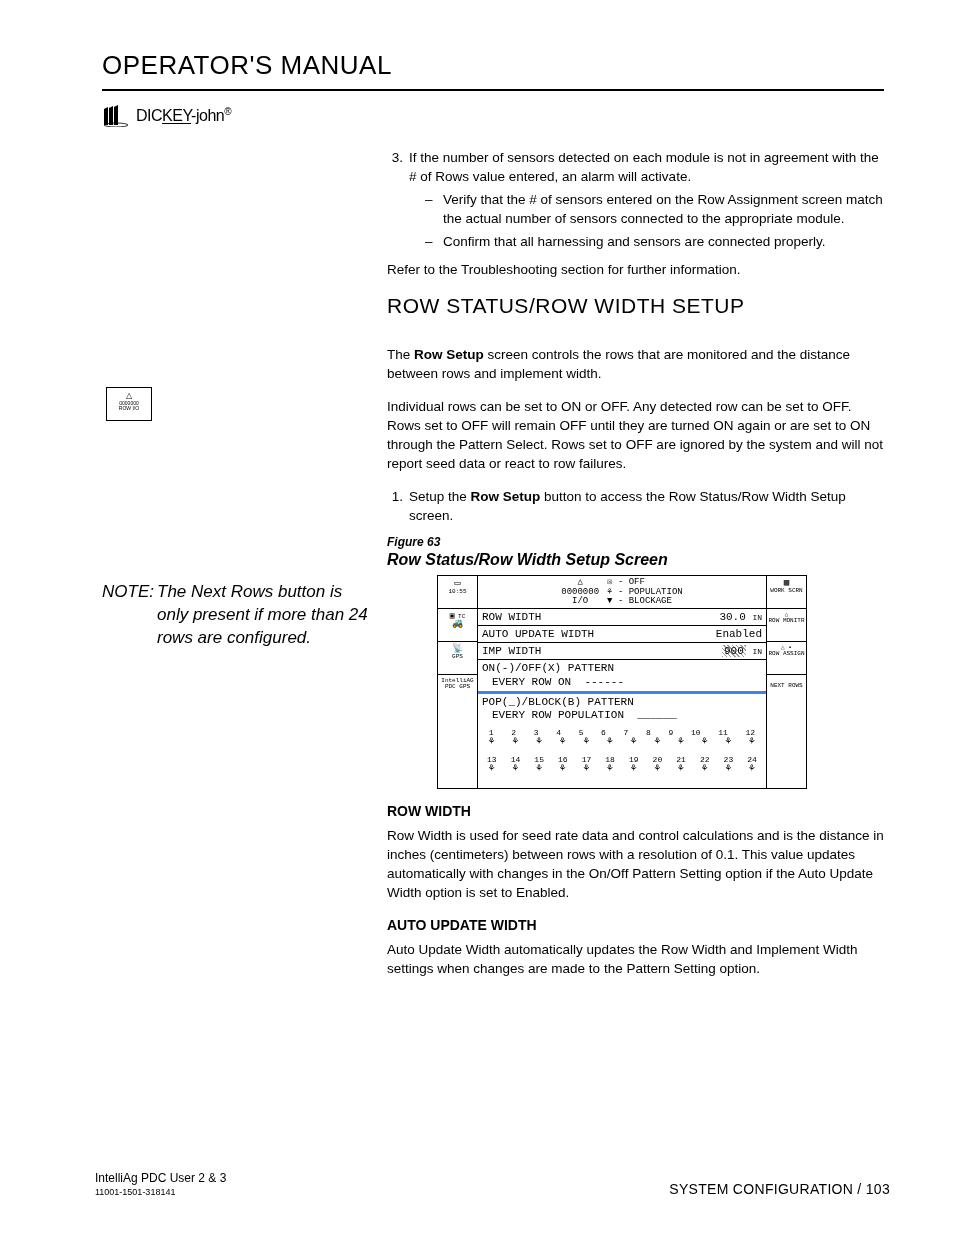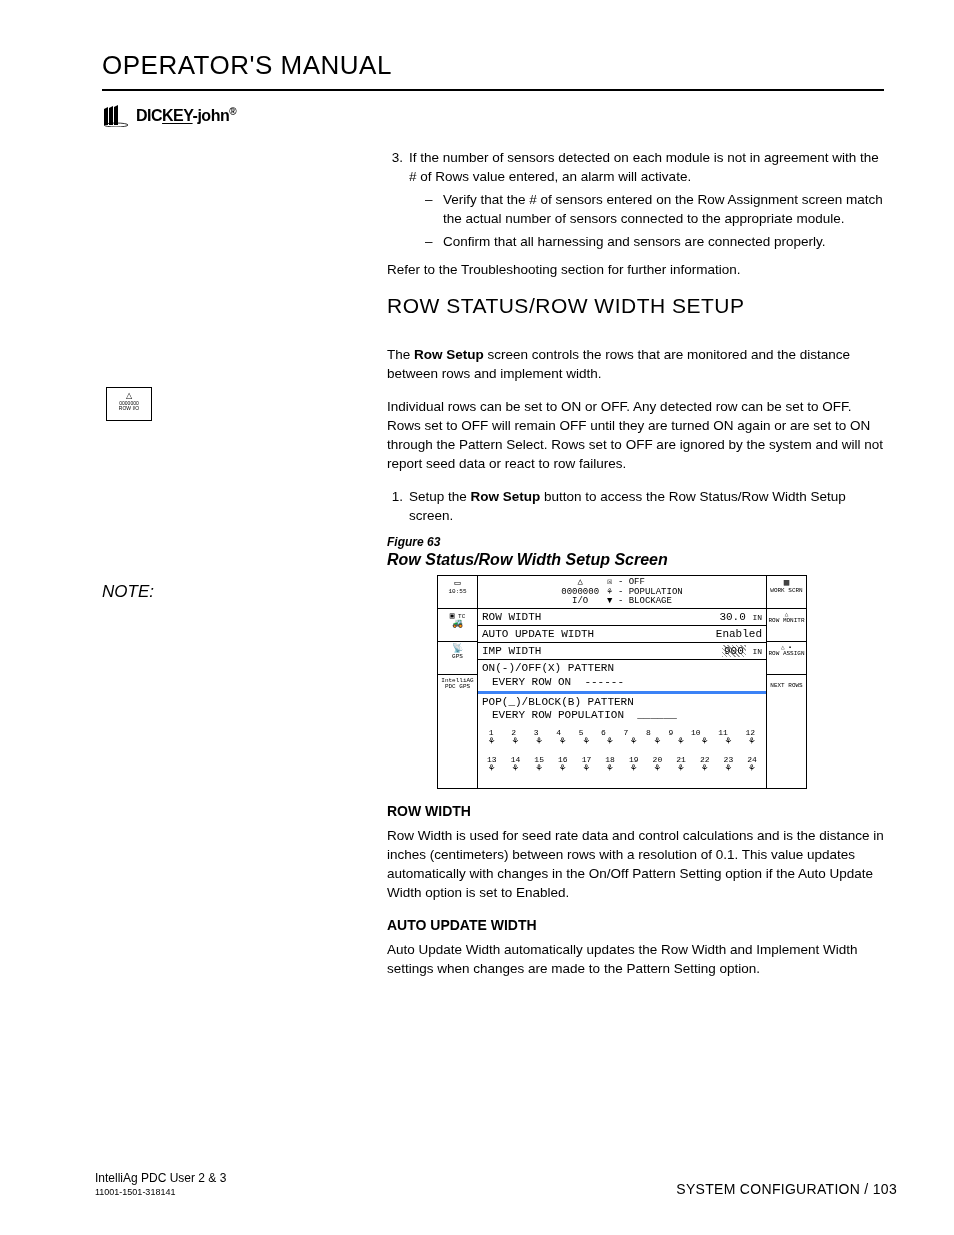--- a/index.html
+++ b/index.html
@@ -30,21 +30,21 @@
     align-items: center;
     gap: 6px;
     margin-bottom: 22px;
   }
   .logo-icon {
     width: 28px;
     height: 22px;
   }
   .logo-text {
     font-size: 16px;
-    font-weight: bold;
+    font-weight: normal;
     letter-spacing: -0.5px;
   }
   .logo-key { text-decoration: underline; }
   .logo-reg { font-size: 10px; vertical-align: super; }
 
   .two-col {
     display: flex;
     align-items: flex-start;
   }
   .left-col {
@@ -254,21 +254,21 @@
   .plant-icon {
     font-size: 10px;
     line-height: 1;
   }
 
   
   .footer {
     position: absolute;
     bottom: 38px;
     left: 95px;
-    right: 57px;
+    right: 64px;
     display: flex;
     justify-content: space-between;
     align-items: flex-end;
     font-size: 11px;
   }
   .footer-left .l1 { font-size: 12px; }
   .footer-left .l2 { font-size: 9px; margin-top: 2px; }
   .footer-right { font-size: 14px; letter-spacing: 0.3px; }
 </style>
 </head>
@@ -292,20 +292,21 @@
   <div class="two-col">
 
     <div class="left-col">
       <div class="side-icon-box">
         <span class="tri">△</span>
         <span>0000000</span><br>
         <span>ROW I/O</span>
       </div>
       <div class="side-note">
         <div class="side-note-label">NOTE:</div>
+        <div class="side-note-text">The Next Rows button is only present if more than 24 rows are configured.</div>
       </div>
     </div>
 
     <div class="right-col">
 
       <div class="num-list">
         <div class="num-item">
           <div class="num">3.</div>
           <div>If the number of sensors detected on each module is not in agreement with the # of Rows value entered, an alarm will activate.</div>
         </div>

